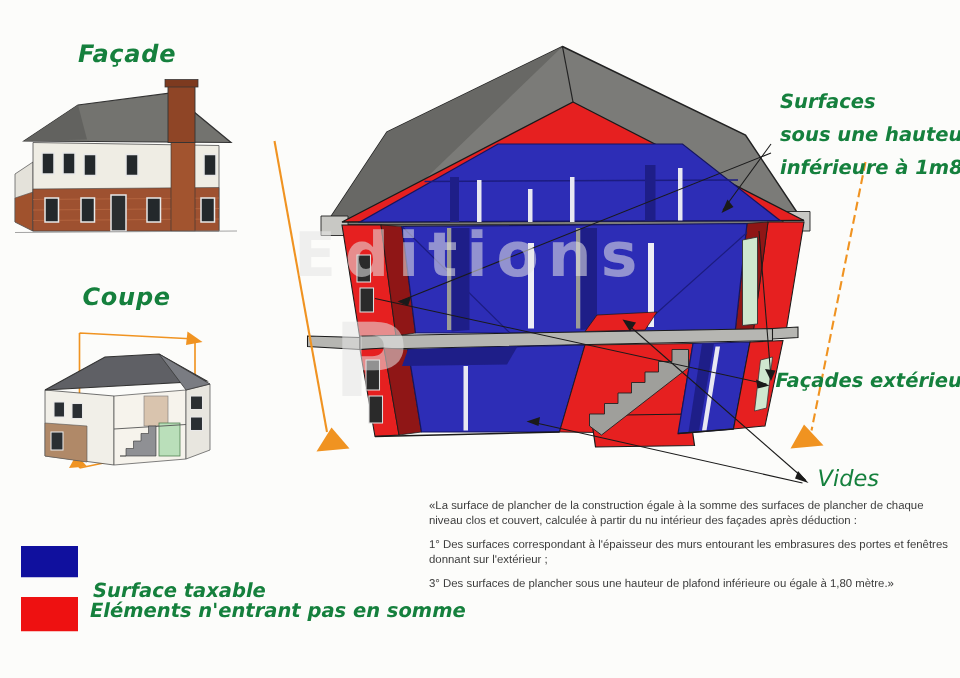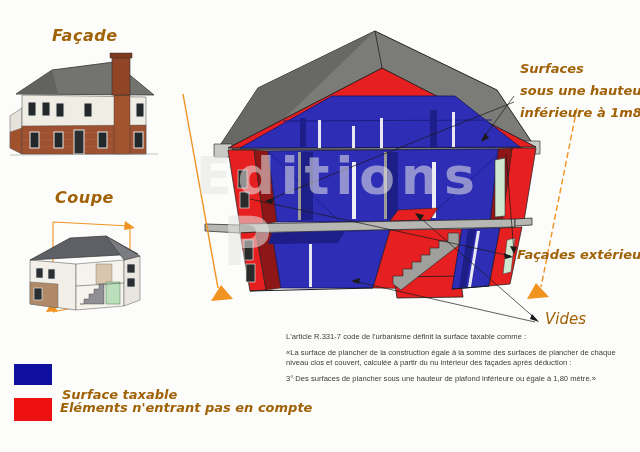--- a/index.html
+++ b/index.html
@@ -3,21 +3,21 @@
 <meta charset="utf-8">
 <style>
   html,body{margin:0;padding:0;}
   .stage{
     position:relative; width:640px; height:452px; overflow:hidden;
     background:#fcfcfa;
     font-family:"DejaVu Sans", sans-serif;
   }
   svg{display:block;}
   .abs{position:absolute;}
-  .hand{font-family:"DejaVu Sans", sans-serif; font-style:italic; color:#a16207;}
+  .hand{font-family:"DejaVu Sans", sans-serif; font-style:italic; color:#15803d;}
   .thumb-title{font-size:16px; font-weight:bold; letter-spacing:.5px;}
   .annot{font-size:13px; font-weight:600; line-height:22px; white-space:nowrap;}
   .annot-big{font-size:15px; font-weight:400; white-space:nowrap;}
   .legend-label{font-size:13px; font-weight:600; line-height:21px; white-space:nowrap;}
   .legal{
     font-family:"Liberation Sans", sans-serif;
     font-size:7.6px; line-height:9.8px; color:#3b3b3b; width:354px;
   }
   .legal p{margin:0 0 6.5px 0;}
   .watermark{
@@ -124,21 +124,21 @@
       <path d="M506,154 L514,252" fill="none"></path>
       <path d="M514,254 L510,246 L517,247 Z" stroke="none"></path>
       <path d="M417,215 L537,320" fill="none"></path>
       <path d="M415,213 L424,215 L420,221 Z" stroke="none"></path>
       <path d="M539,322 L530,319 L532,314 Z" stroke="none"></path>
       <path d="M353,281 L535,322" fill="none"></path>
       <path d="M351,281 L360,278 L359,284 Z" stroke="none"></path>
     </g>
   </svg>
 
-  <div class="abs watermark" style="left:196px; top:146px; font-size:52px;">Editions</div>
+  <div class="abs watermark" style="left:196px; top:146px; font-size:41px;">Editions</div>
   <div class="abs watermark" style="left:222px; top:202px; font-size:68px;">P</div>
 
   <div class="abs hand thumb-title" style="left:52px; top:26px;">Façade</div>
   <svg class="abs" style="left:8px; top:48px" width="160" height="118" viewBox="0 0 160 118">
     <path d="M2,68 L14,60 L14,106 L2,100 Z" fill="#e4e2da" stroke="#555" stroke-width="0.5"></path>
     <path d="M2,84 L14,80 L14,106 L2,100 Z" fill="#a0522d" stroke="#555" stroke-width="0.4"></path>
     <path d="M14,47 L138,49 L138,106 L14,106 Z" fill="#efede4" stroke="#444" stroke-width="0.5"></path>
     <path d="M14,78 L138,77 L138,106 L14,106 Z" fill="#9e5130" stroke="#444" stroke-width="0.4"></path>
     <path d="M14,85 L138,84 M14,92 L138,91 M14,99 L138,98" stroke="#b96a43" stroke-width="0.5"></path>
     <rect x="106" y="47" width="16" height="59" fill="#a2542f" stroke="#333" stroke-width="0.4"></rect>
@@ -201,22 +201,22 @@
       </svg>
   </div>
   <div class="abs hand legend-label" style="left:62px; top:366px;margin-top:18px;">Surface taxable</div>
 
   <div class="abs" style="left:14px; top:398px;">
     <svg class="swatch" width="38" height="23">
         <rect x="0" y="0" width="38" height="23" fill="#ee1111"></rect>
       </svg>
   </div>
   <div class="abs hand legend-label" style="left:60px; top:397px;">
-    <div>Eléments n'entrant pas en compte</div>
+    <div>Eléments n'entrant pas en somme</div>
   </div>
 
   <div class="abs legal" style="left:286px; top:332px;">
-    <p>L'article R.331-7 code de l'urbanisme définit la surface taxable comme :</p>
     <p>«La surface de plancher de la construction égale à la somme des surfaces de plancher de chaque niveau clos et couvert, calculée à partir du nu intérieur des façades après déduction :</p>
+    <p>1° Des surfaces correspondant à l'épaisseur des murs entourant les embrasures des portes et fenêtres donnant sur l'extérieur ;</p>
     <p>3° Des surfaces de plancher sous une hauteur de plafond inférieure ou égale à 1,80 mètre.»</p>
   </div>
 
 </div>
 
 </body></html>

